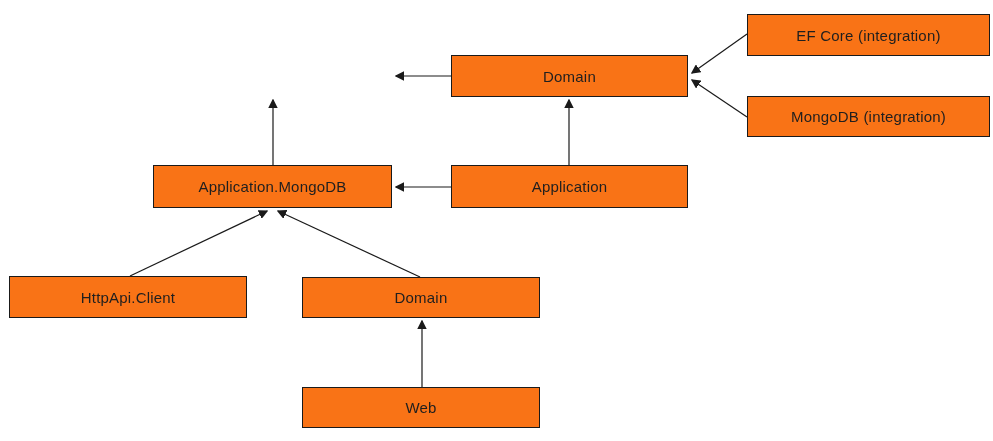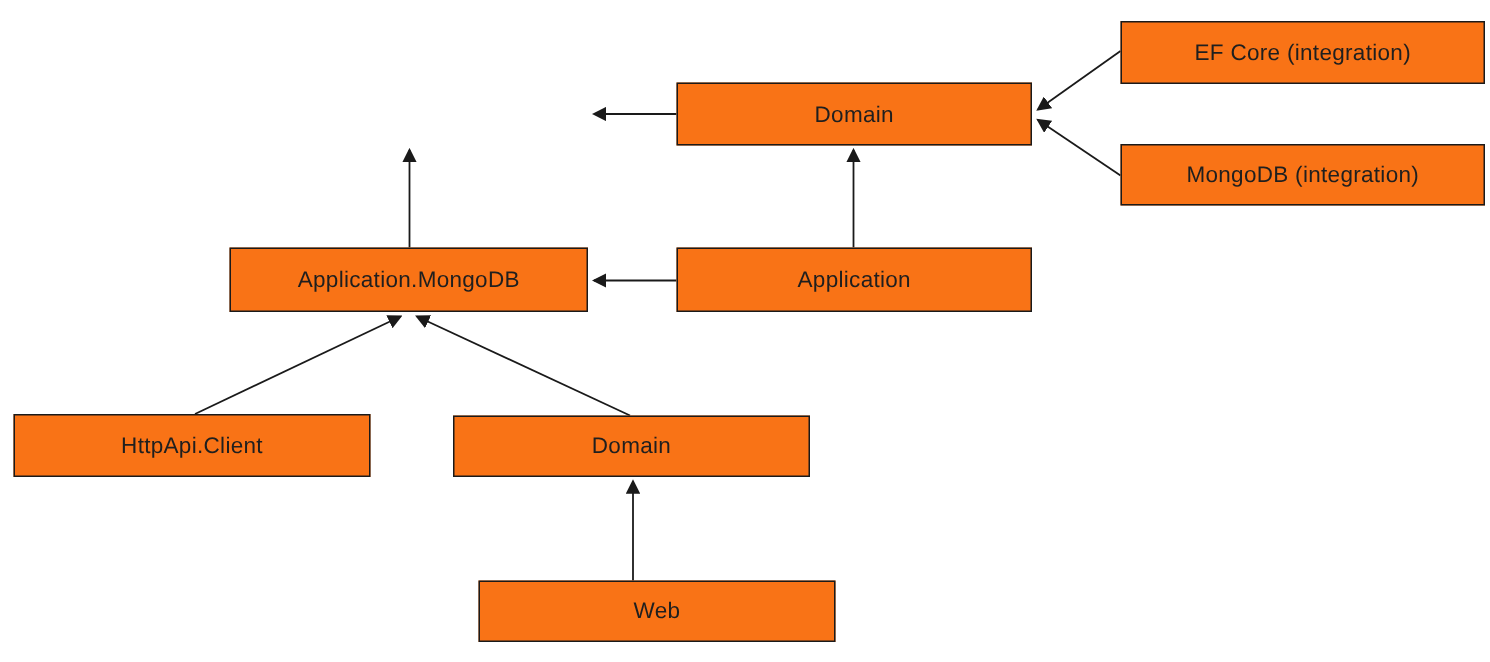--- a/index.html
+++ b/index.html
@@ -37,21 +37,21 @@
   }
   
   .n-domain-shared       { left: 154px; top: 55px;  width: 238px; height: 42px; }
   .n-domain              { left: 451px; top: 55px;  width: 237px; height: 42px; text-align: right; }
   .n-ef-core             { left: 747px; top: 14px;  width: 243px; height: 42px; }
   .n-mongodb             { left: 747px; top: 96px;  width: 243px; height: 41px; }
   .n-application-contract{ left: 153px; top: 165px; width: 239px; height: 43px; }
   .n-application         { left: 451px; top: 165px; width: 237px; height: 43px; text-align: right; }
   .n-httpapi-client      { left: 9px;   top: 276px; width: 238px; height: 42px; }
   .n-httpapi             { left: 302px; top: 277px; width: 238px; height: 41px; }
-  .n-web                 { left: 319px; top: 387px; width: 238px; height: 41px; }
+  .n-web                 { left: 302px; top: 387px; width: 238px; height: 41px; }
   .edge {
     stroke: #1a1a1a;
     stroke-width: 1.2;
     fill: none;
   }
 </style>
 </head>
 <body>
 
 <div class="canvas">

